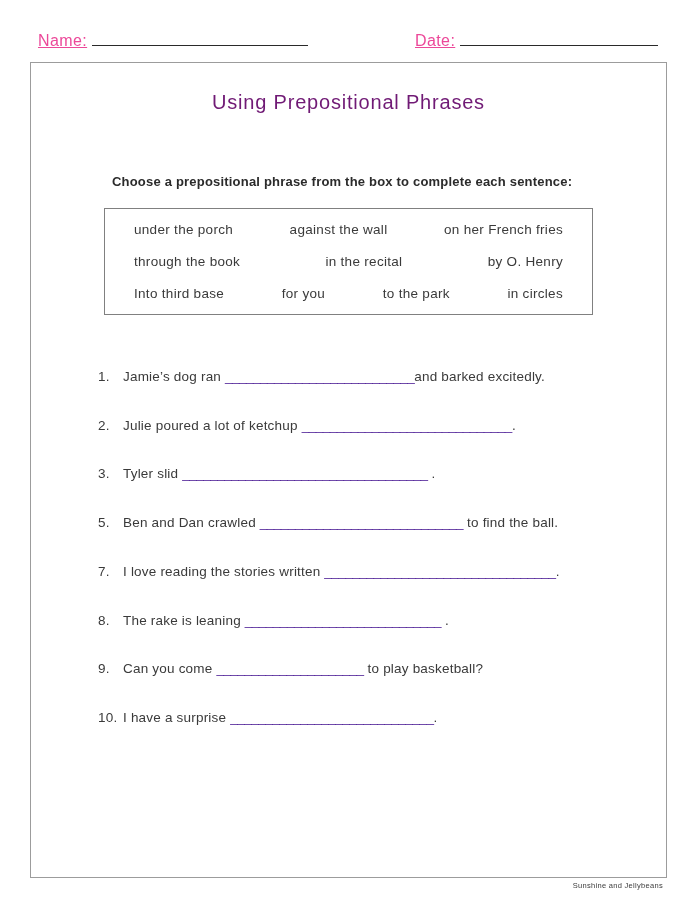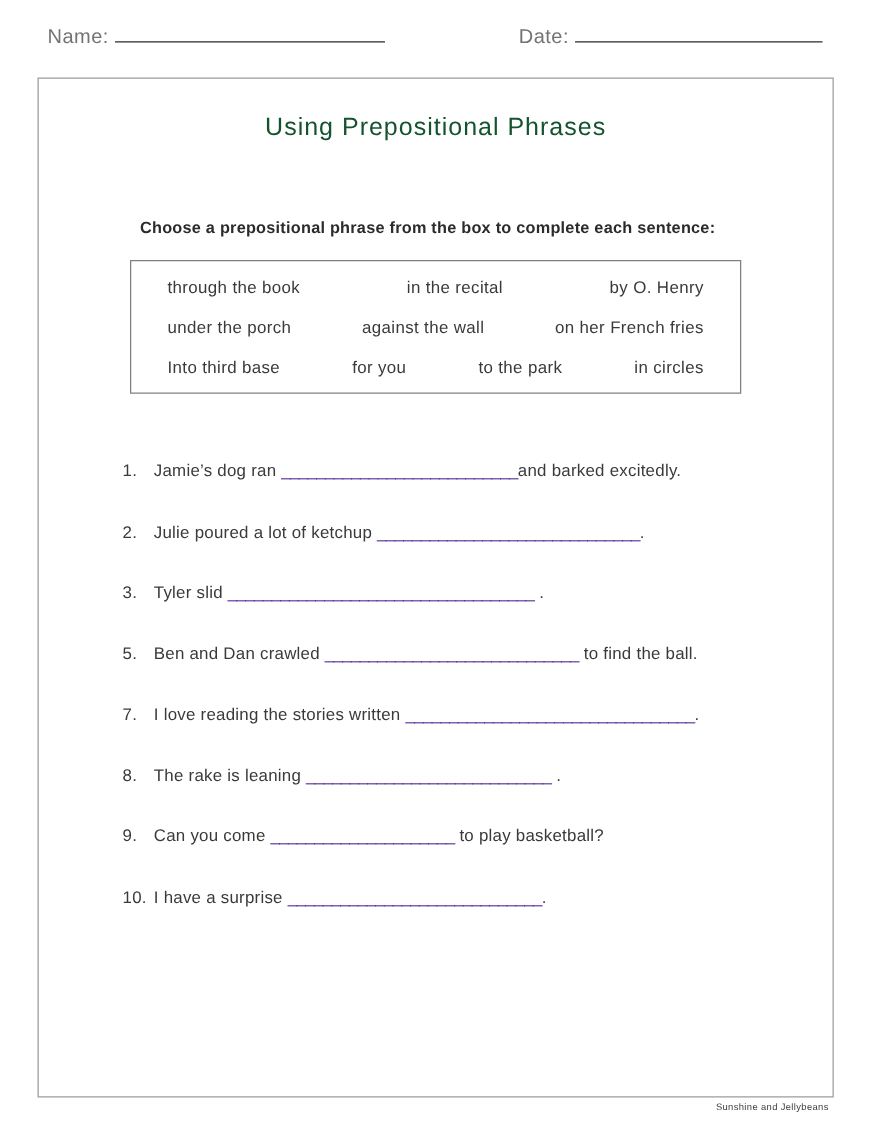--- a/index.html
+++ b/index.html
@@ -6,35 +6,35 @@
   body{
     width:700px;height:906px;
     font-family:"Liberation Sans","DejaVu Sans",sans-serif;
     color:#3a3a3a;
     position:relative;
     overflow:hidden;
   }
   .page{position:relative;width:700px;height:906px;background:#ffffff;}
 
   
-  .field{position:absolute;top:18px;font-size:16px;color:#737373;letter-spacing:.4px;white-space:nowrap;}
+  .field{position:absolute;top:30px;font-size:16px;color:#ec4899;letter-spacing:.4px;white-space:nowrap;text-decoration:underline;}
   .field-name{left:38px;}
   .field-date{left:415px;text-align:right;}
   .write-line{display:inline-block;height:15px;border-bottom:1.6px solid #2a2a2a;vertical-align:baseline;margin-left:5px;}
   .line-name{width:216px;}
   .line-date{width:198px;}
 
   
   .sheet{
     position:absolute;left:30px;top:62px;width:637px;height:816px;
     border:1px solid #9c9c9c;background:#ffffff;box-sizing:border-box;
   }
   .title{
     position:absolute;top:28px;left:0;width:100%;margin:0;
-    text-align:center;font-size:20px;font-weight:400;letter-spacing:.8px;color:#14532d;
+    text-align:center;font-size:20px;font-weight:400;letter-spacing:.8px;color:#701a75;
   }
   .instruction{
     position:absolute;top:99px;left:69px;margin:12px;
     font-size:13px;font-weight:bold;color:#2b2b2b;letter-spacing:.2px;white-space:nowrap;
   }
   .phrase-box{
     position:absolute;top:145px;left:73px;width:489px;height:107px;
     border:1px solid #808080;box-sizing:border-box;
     display:flex;flex-direction:column;justify-content:space-around;
     padding:5px 0;
@@ -70,28 +70,28 @@
 
   <div class="field field-date">
     <span>Date:</span><span class="write-line line-date"></span>
   </div>
 
   <div class="sheet">
     <h1 class="title">Using Prepositional Phrases</h1>
     <p class="instruction">Choose a prepositional phrase from the box to complete each sentence:</p>
     <div class="phrase-box" id="phraseBox">
         <div class="phrase-row">
+          <span class="phrase">under the porch</span>
+          <span class="phrase">against the wall</span>
+          <span class="phrase">on her French fries</span>
+        </div>
+        <div class="phrase-row">
           <span class="phrase">through the book</span>
           <span class="phrase">in the recital</span>
           <span class="phrase">by O. Henry</span>
-        </div>
-        <div class="phrase-row">
-          <span class="phrase">under the porch</span>
-          <span class="phrase">against the wall</span>
-          <span class="phrase">on her French fries</span>
         </div>
         <div class="phrase-row">
           <span class="phrase">Into third base</span>
           <span class="phrase">for you</span>
           <span class="phrase">to the park</span>
           <span class="phrase">in circles</span>
         </div>
       </div>
     <div class="sentences" id="sentences">
         <div class="sentence"><span class="num">1.</span><span class="pre">Jamie’s dog ran </span><span class="blank">___________________________</span><span class="post">and barked excitedly.</span></div>

